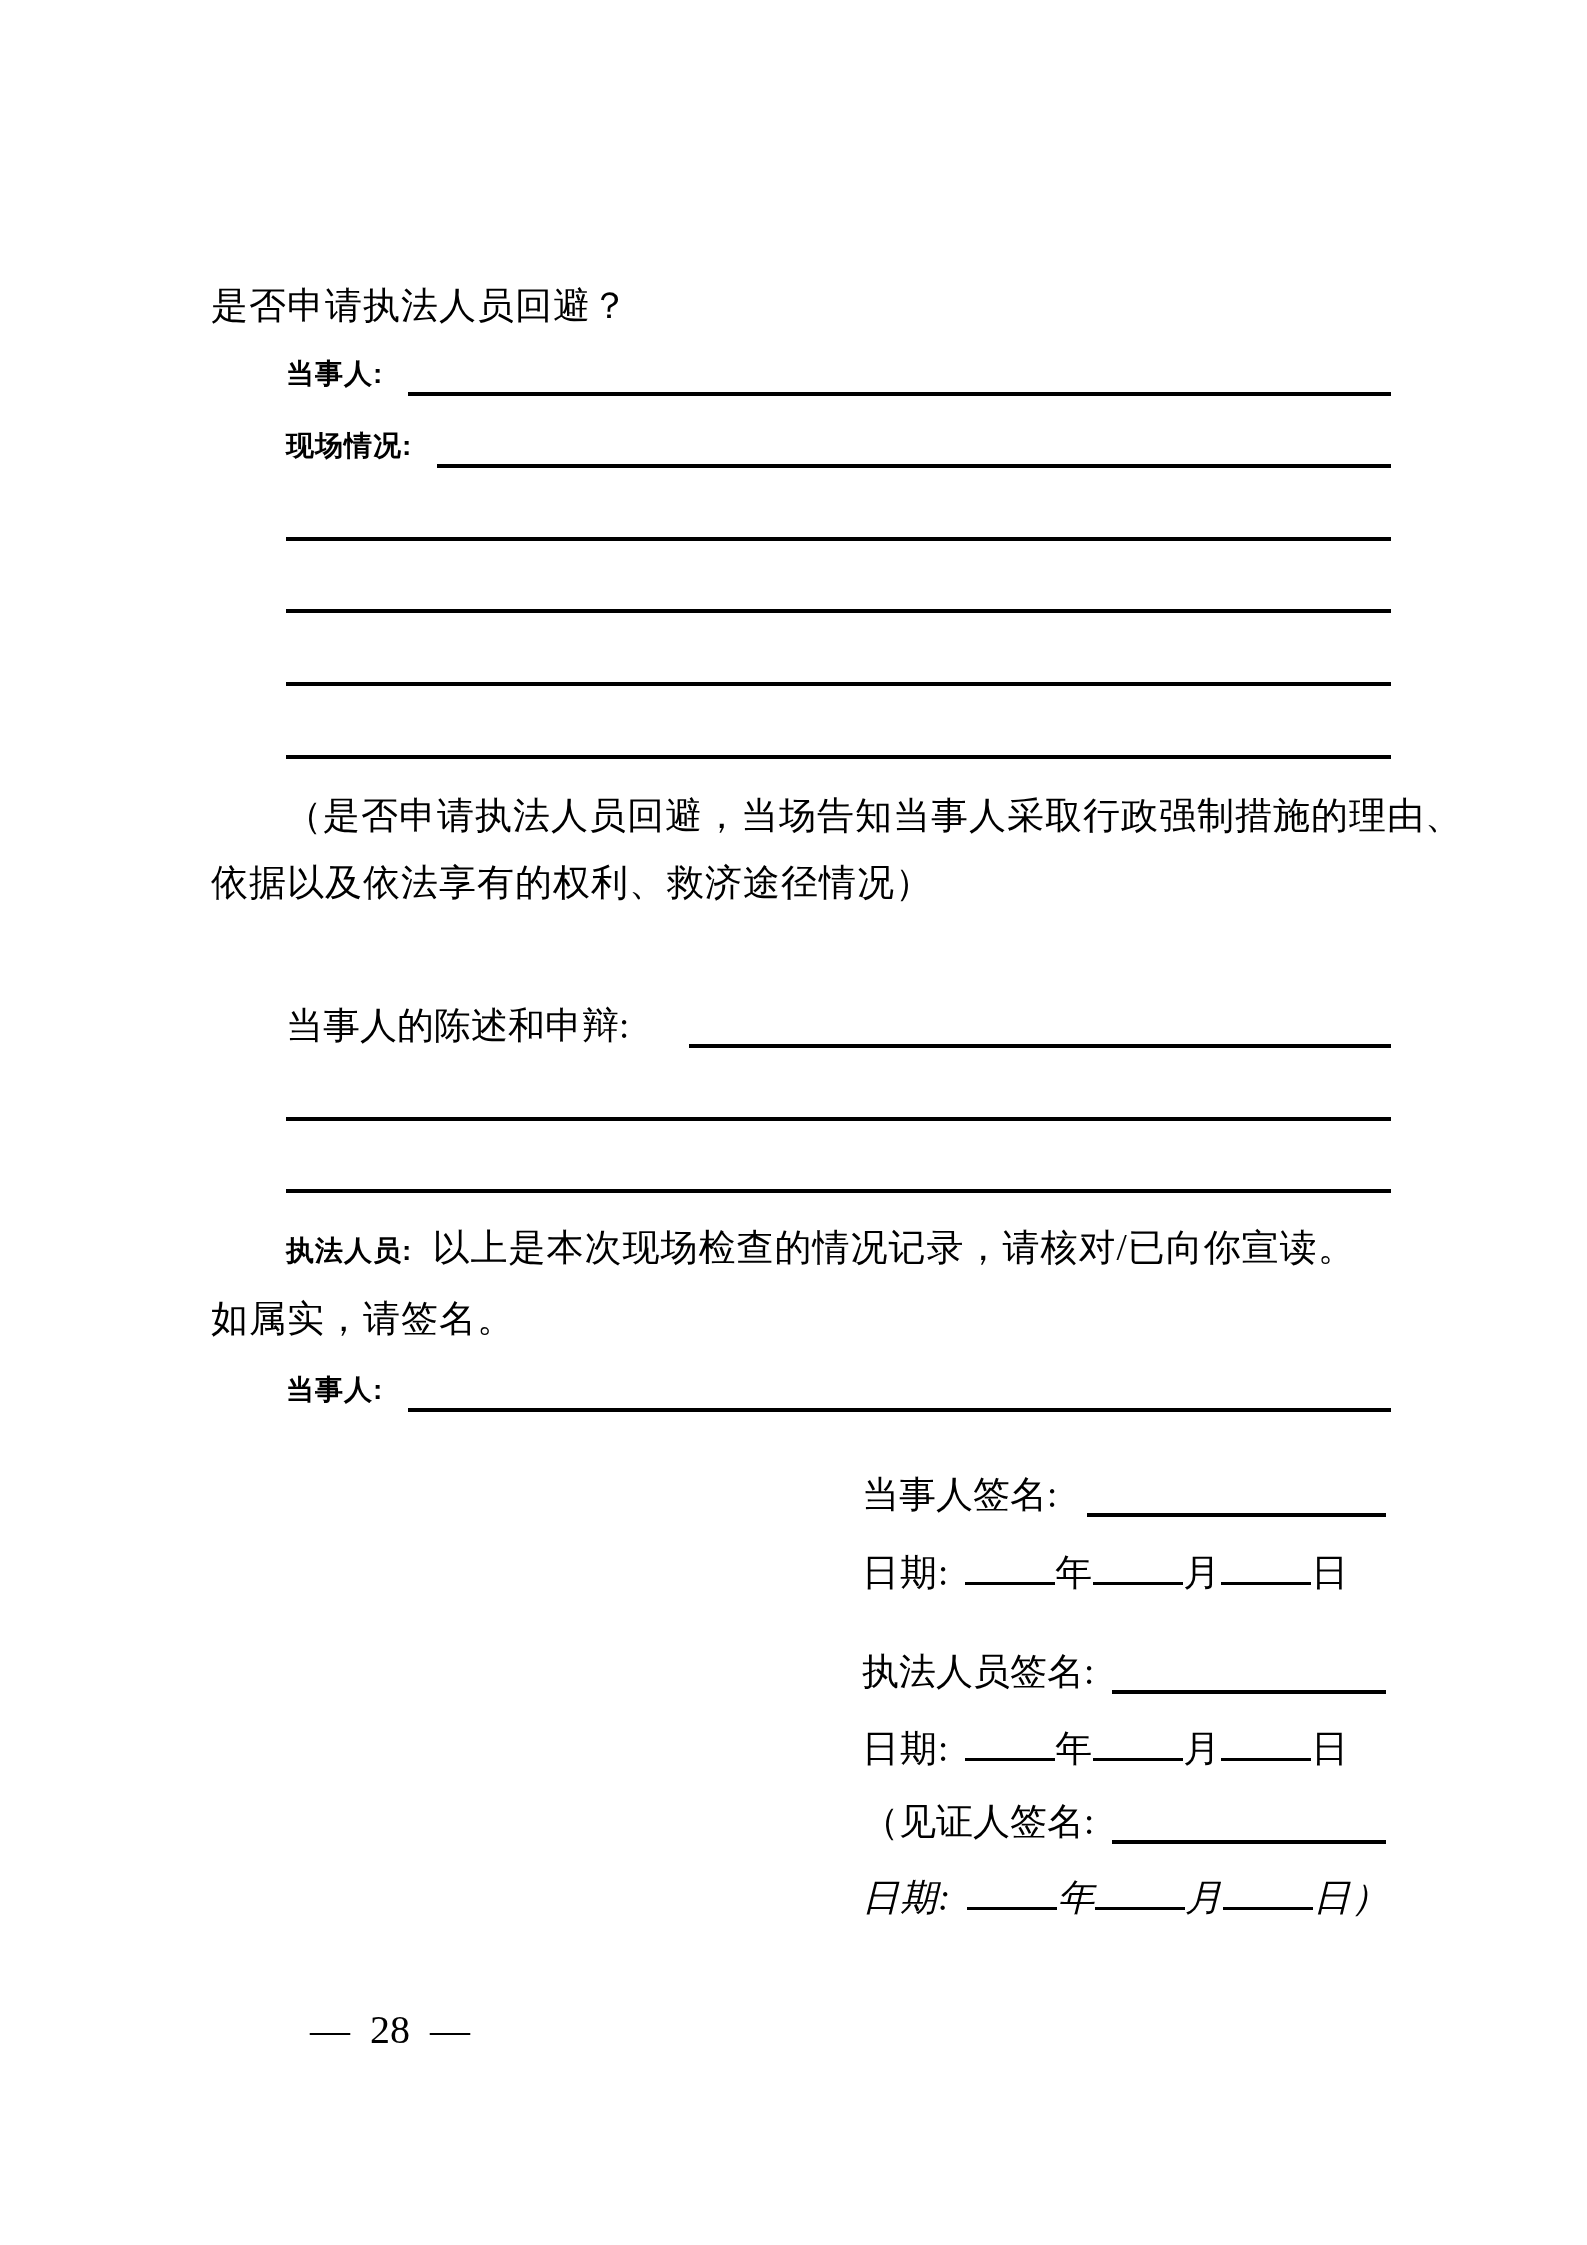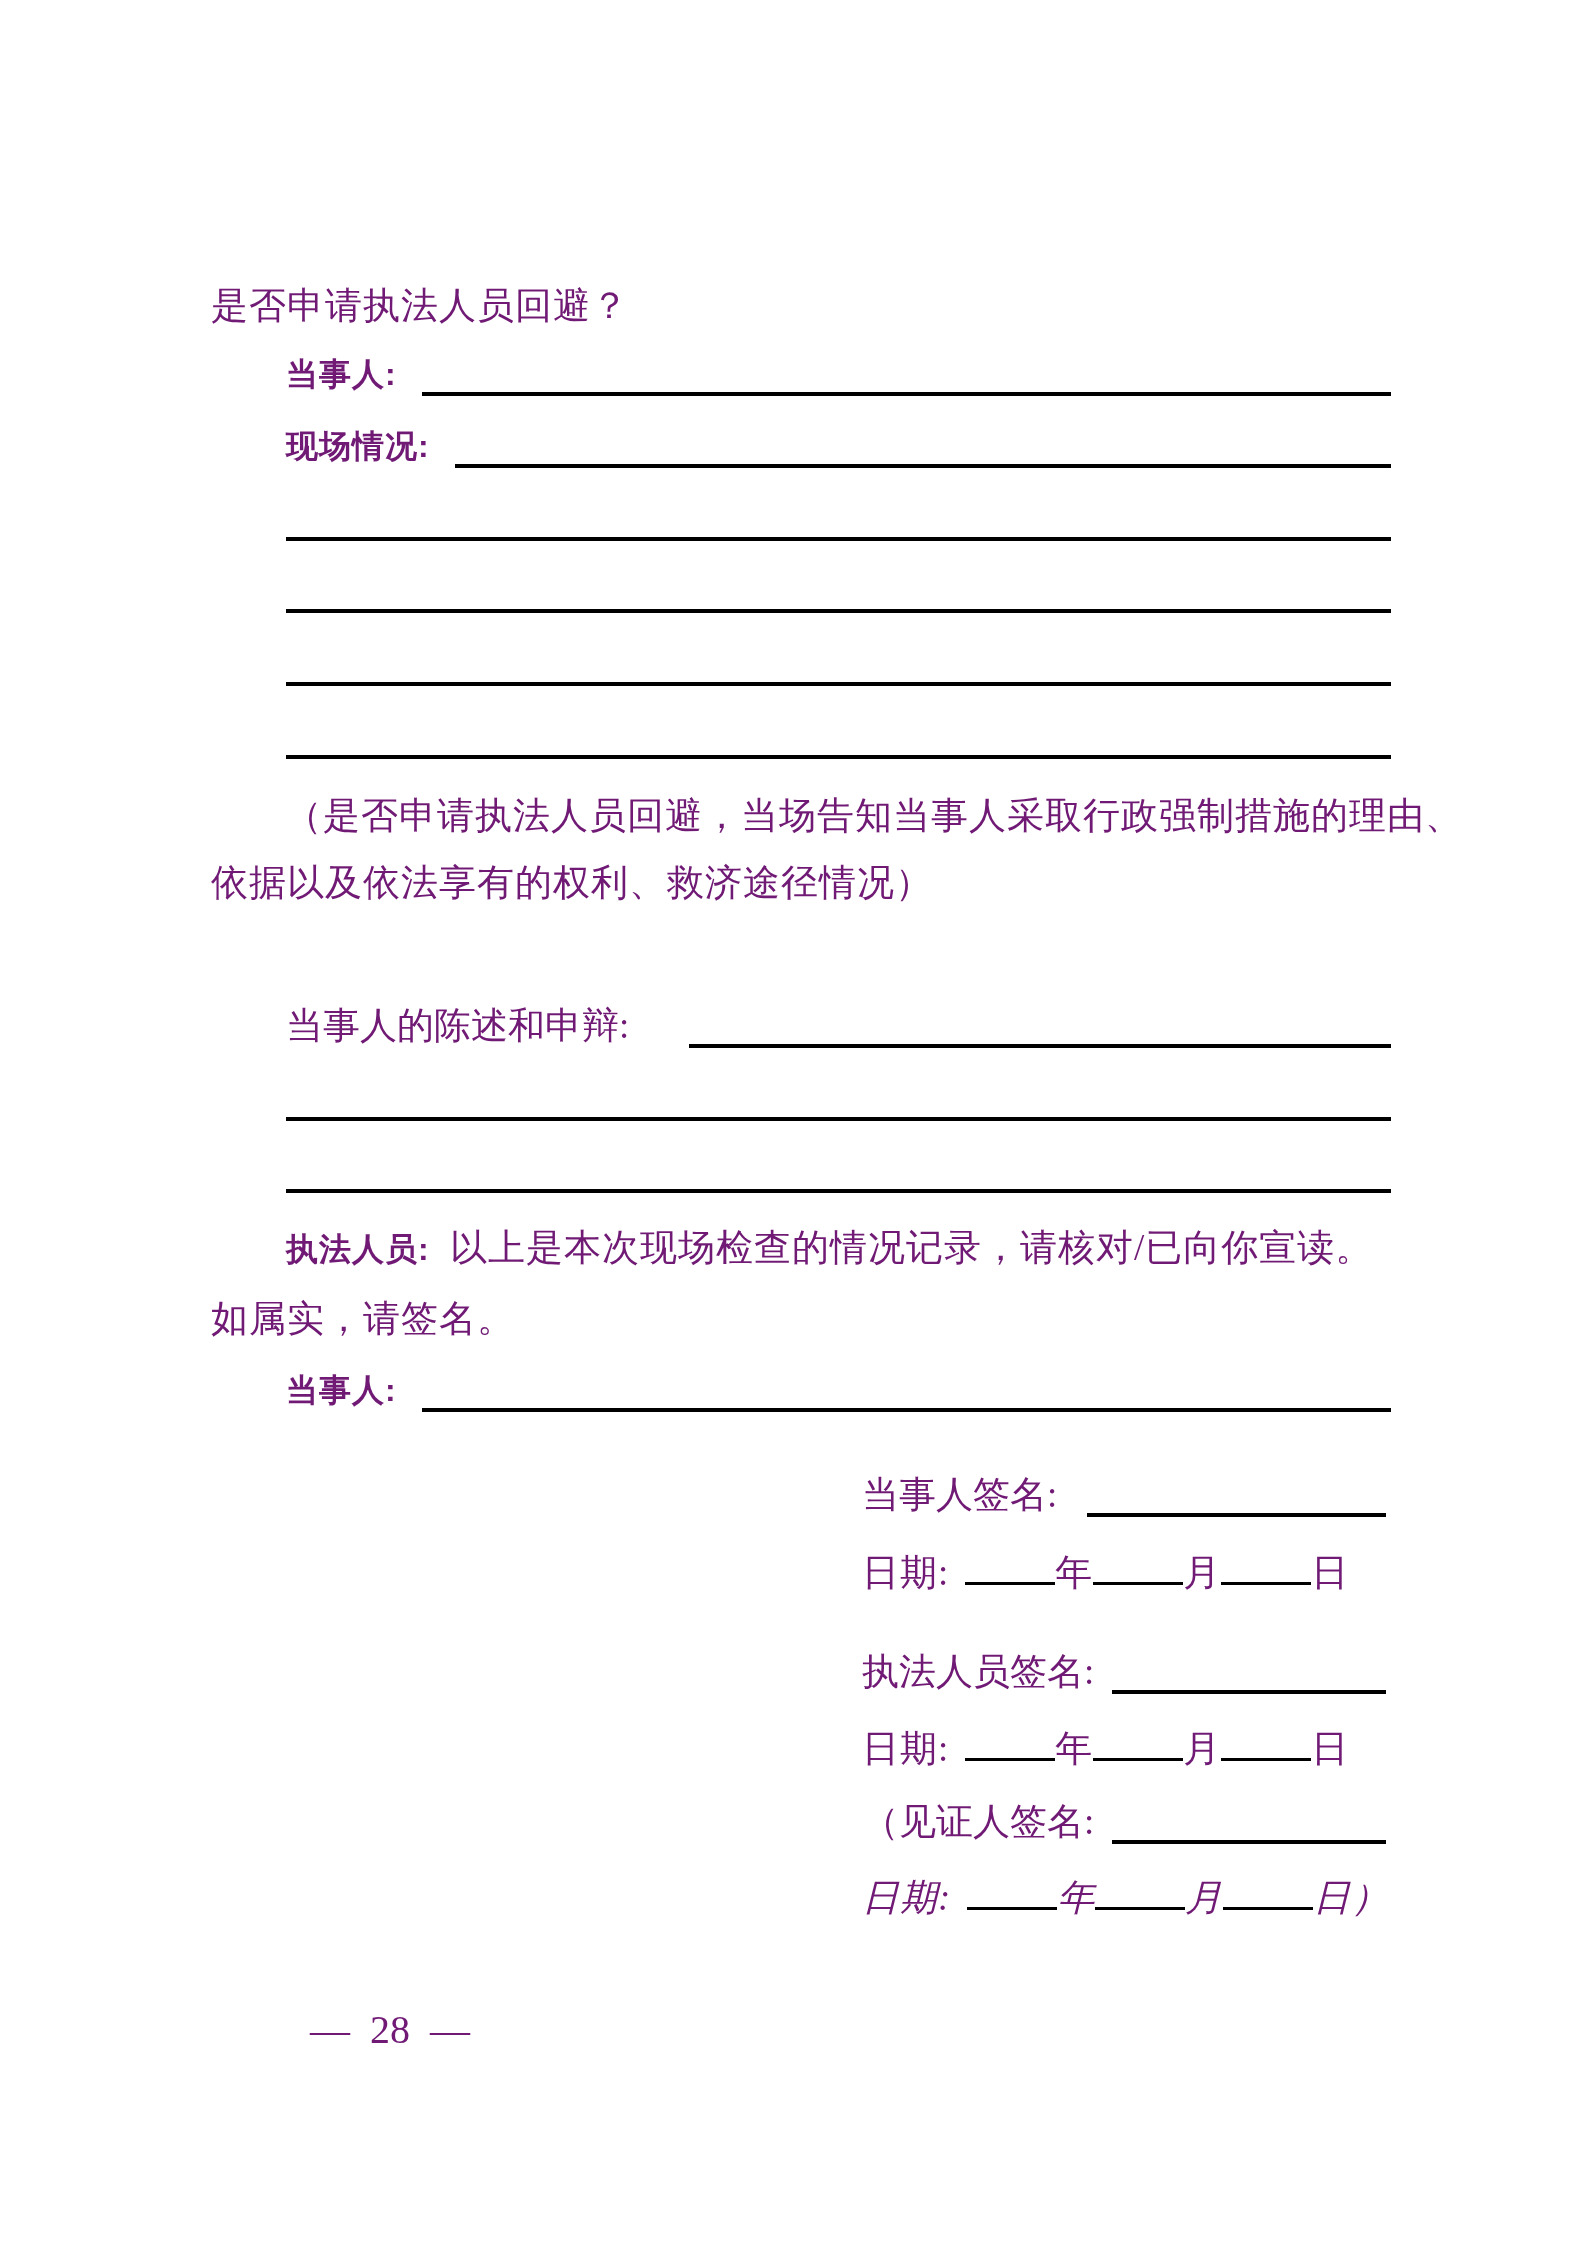--- a/index.html
+++ b/index.html
@@ -1,35 +1,35 @@
 <!DOCTYPE html>
 <html><head>
 <meta charset="utf-8">
 <style>
   html, body { margin: 0; padding: 0; background: #ffffff; }
   .page {
     position: relative;
     width: 1587px;
     height: 2245px;
     background: #ffffff;
-    color: #701a75;
+    color: #000000;
     font-family: "Liberation Serif", "DejaVu Serif", serif;
     overflow: hidden;
   }
   .t {
     position: absolute;
     font-size: 37px;
     line-height: 44px;
     white-space: nowrap;
     letter-spacing: 1px;
   }
   .bold-label {
     font-family: "Liberation Sans", "DejaVu Sans", sans-serif;
     font-weight: 700;
-    font-size: 32px;
+    font-size: 28px;
     letter-spacing: 1px;
   }
   .row {
     position: absolute;
     display: flex;
     align-items: flex-end;
   }
   .row .lbl { white-space: nowrap; line-height: 44px; }
   .fill {
     flex: 1 1 auto;

